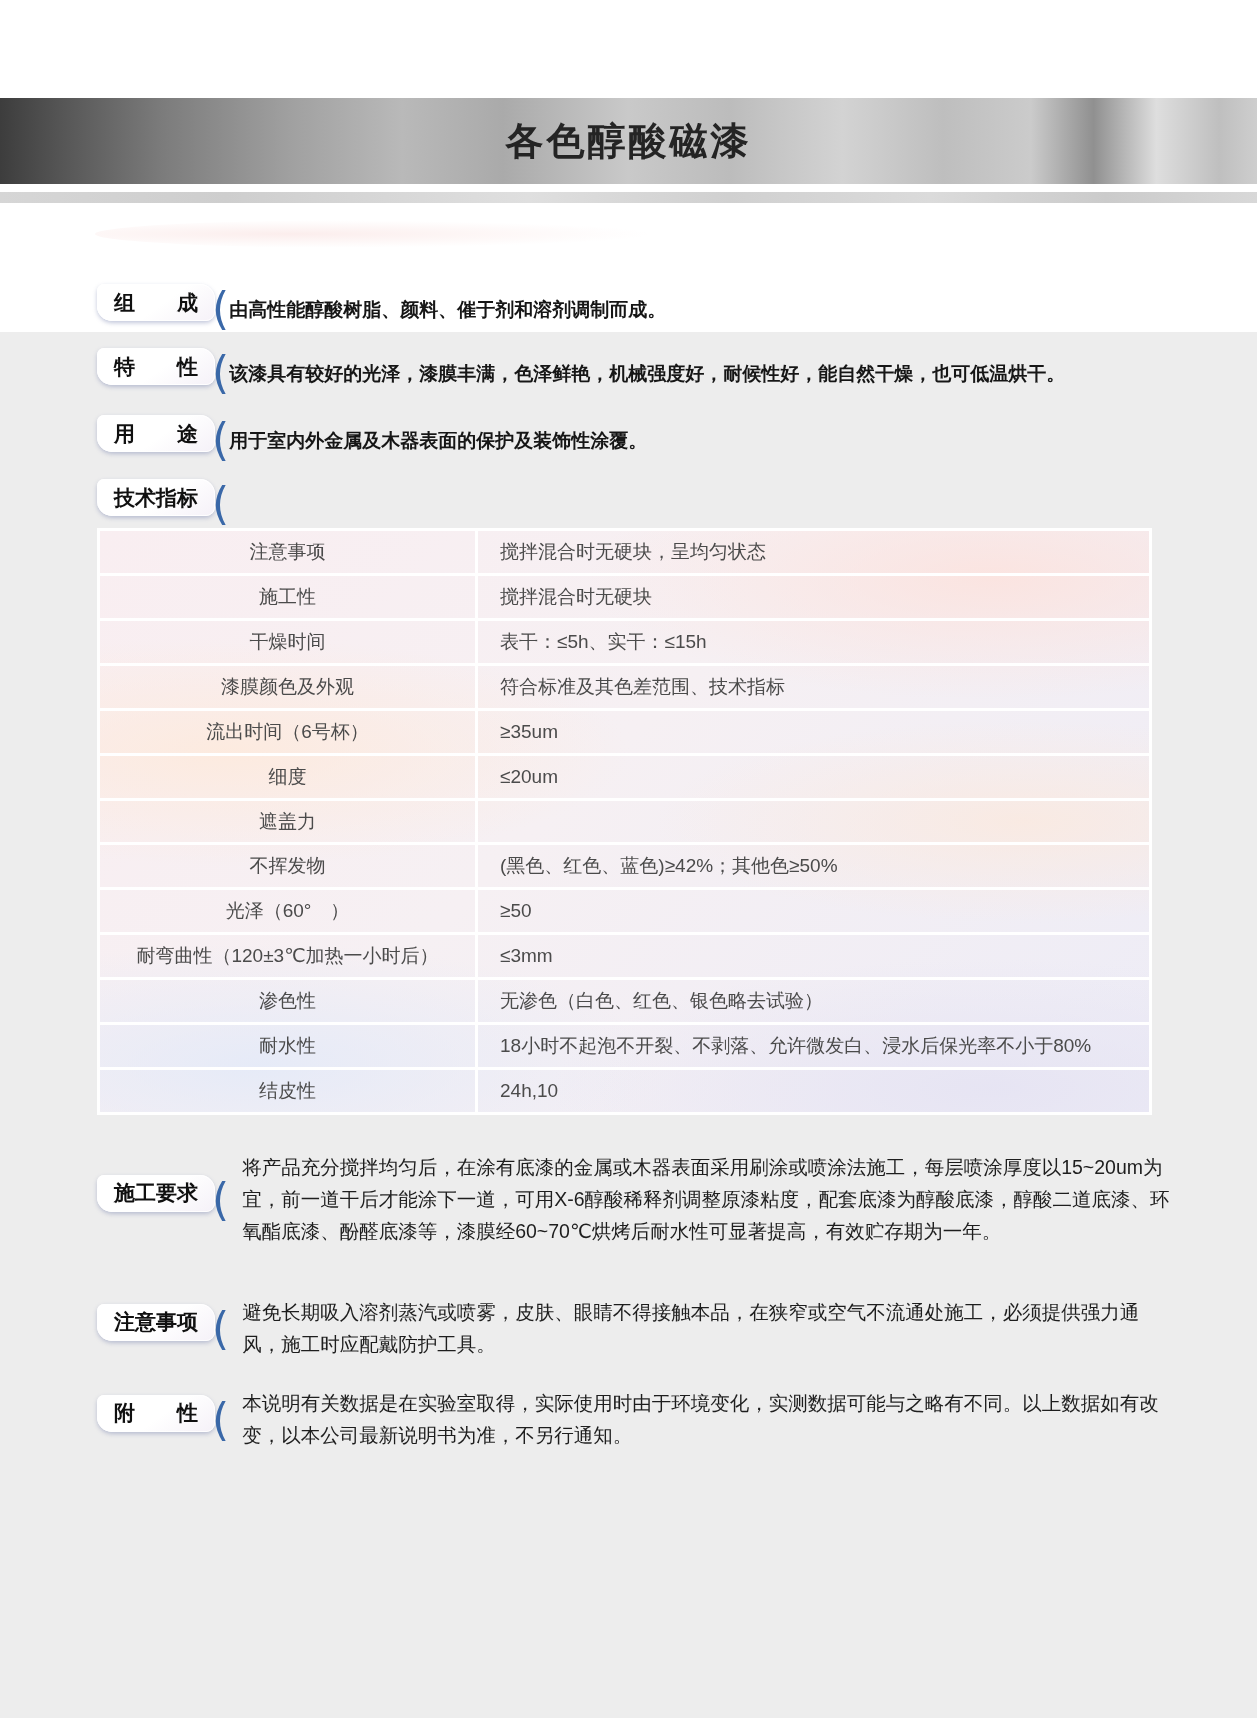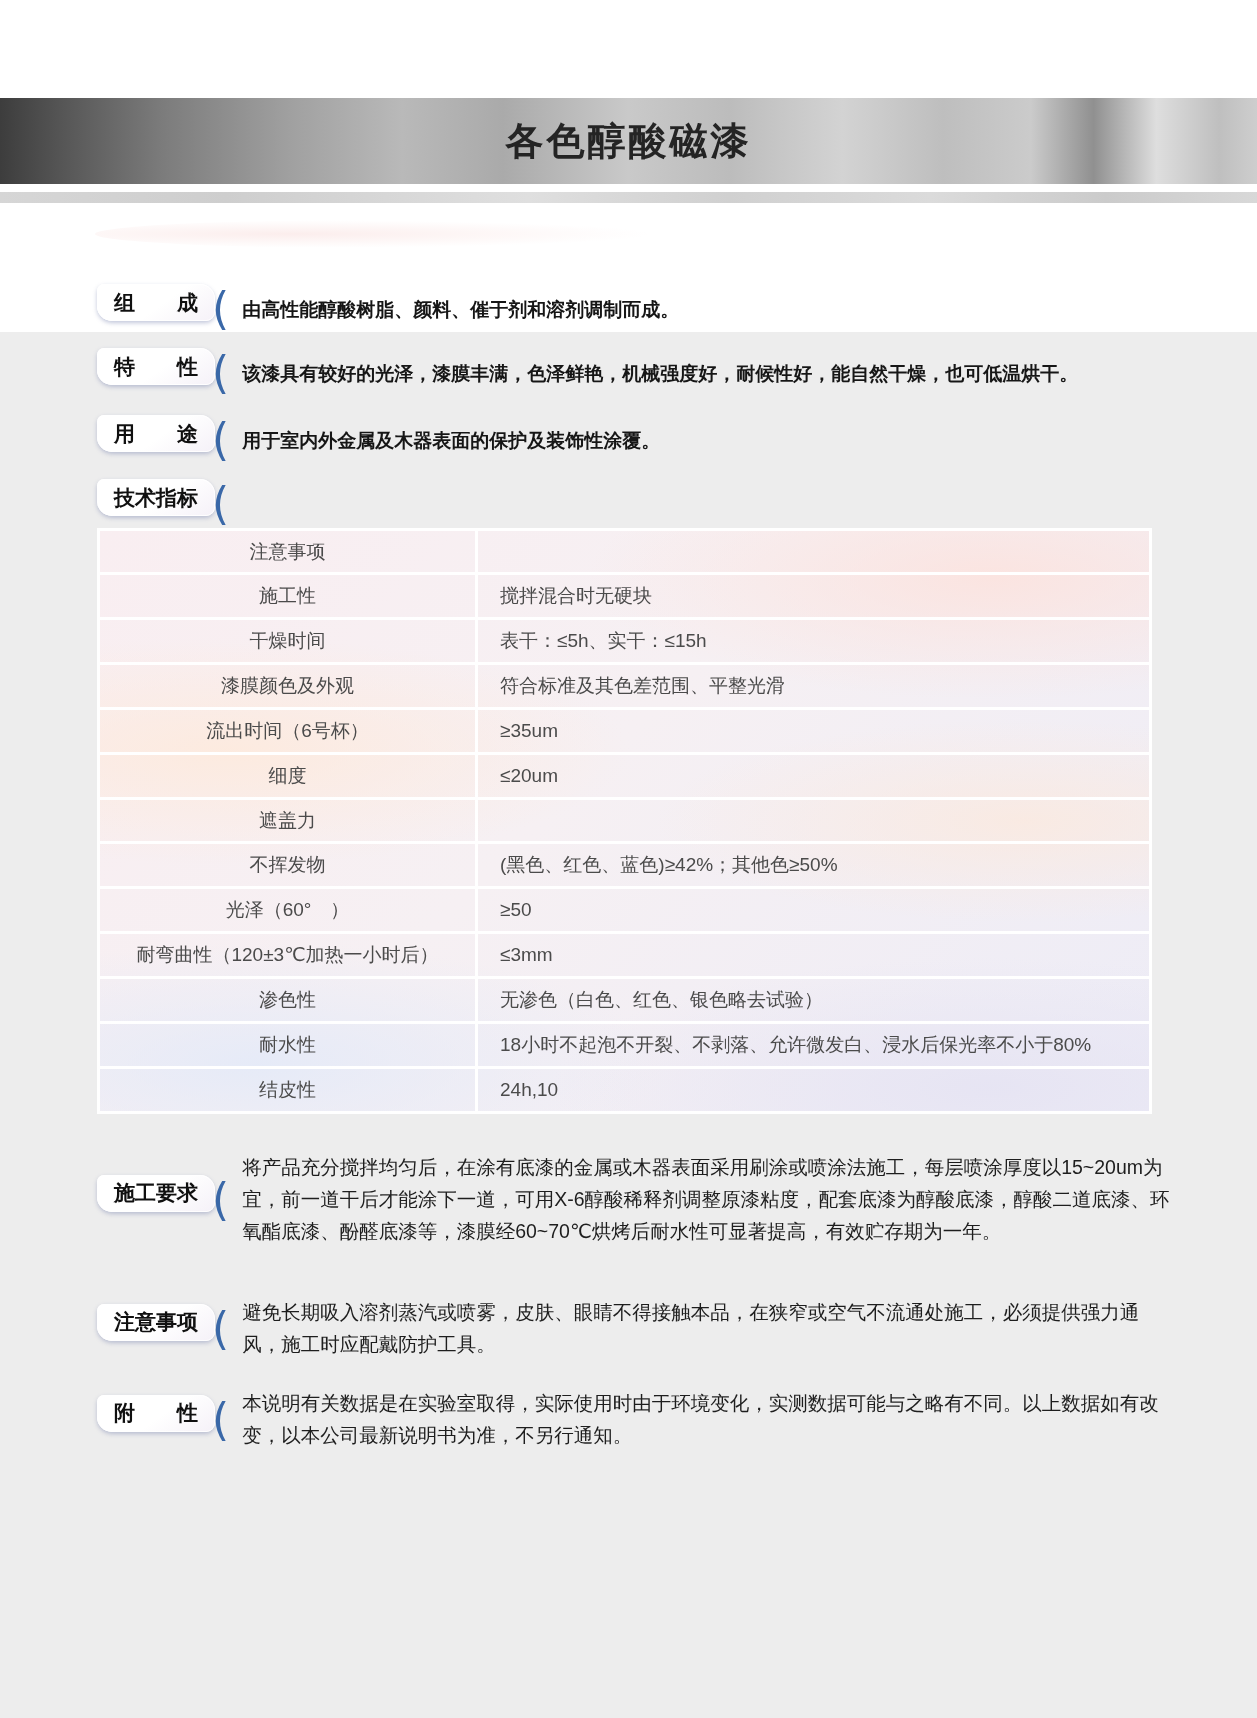--- a/index.html
+++ b/index.html
@@ -39,21 +39,21 @@
     box-shadow:0 2px 4px rgba(120,130,175,0.45),0 0 0 1px rgba(255,255,255,0.9) inset;
     display:flex;align-items:center;justify-content:center;
     font-size:21px;font-weight:bold;color:#101010;white-space:nowrap;
   }
   .seclabel .bracket{
     color:#3a68a8;font-size:44px;line-height:1;font-weight:400;
     margin-left:-3px;transform:translateY(3px);
     font-family:"DejaVu Sans",sans-serif;
   }
   .sec-text{
-    margin-left:13px;padding-top:8px;font-size:19px;font-weight:bold;color:#161616;
+    padding-top:8px;font-size:19px;font-weight:bold;color:#161616;
     white-space:nowrap;
   }
   .para-text{
     margin-left:13px;padding-top:5px;font-size:19.5px;font-weight:normal;color:#1e1e1e;
     line-height:32px;width:935px;
   }
   
   .spec-table{
     position:absolute;left:97px;top:528px;width:1055px;box-sizing:border-box;
     border:3px solid #ffffff;
@@ -114,32 +114,33 @@
 <div class="sec" style="top:479px;">
   <div class="seclabel">
     <div class="box">技术指标</div>
     <div class="bracket">(</div>
   </div>
 </div>
 
 <div class="spec-table" id="spec-table">
     <div class="trow">
       <div class="tcell-label">注意事项</div>
+      <div class="tcell-value">搅拌混合时无硬块，呈均匀状态</div>
     </div>
     <div class="trow">
       <div class="tcell-label">施工性</div>
       <div class="tcell-value">搅拌混合时无硬块</div>
     </div>
     <div class="trow">
       <div class="tcell-label">干燥时间</div>
       <div class="tcell-value">表干：≤5h、实干：≤15h</div>
     </div>
     <div class="trow">
       <div class="tcell-label">漆膜颜色及外观</div>
-      <div class="tcell-value">符合标准及其色差范围、平整光滑</div>
+      <div class="tcell-value">符合标准及其色差范围、技术指标</div>
     </div>
     <div class="trow">
       <div class="tcell-label">流出时间（6号杯）</div>
       <div class="tcell-value">≥35um</div>
     </div>
     <div class="trow">
       <div class="tcell-label">细度</div>
       <div class="tcell-value">≤20um</div>
     </div>
     <div class="trow">

